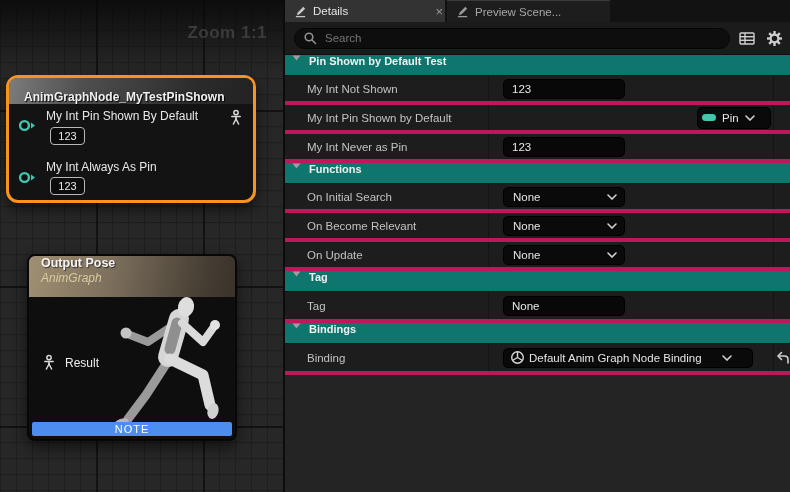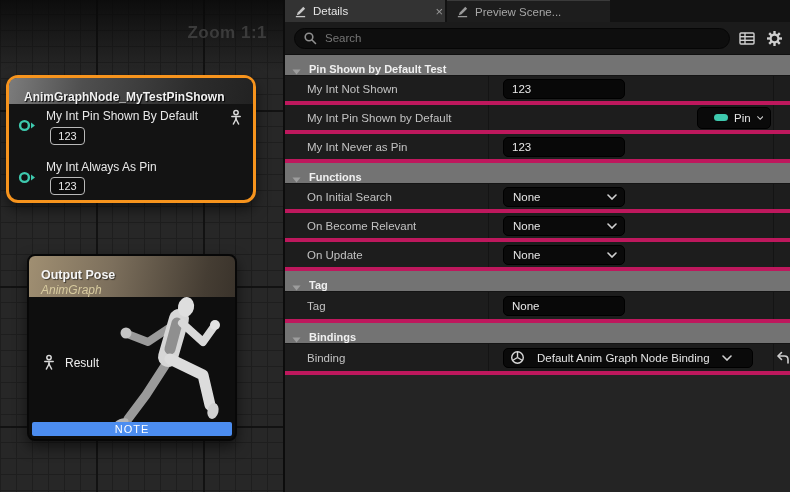--- a/index.html
+++ b/index.html
@@ -35,21 +35,21 @@
   .g-label{position:absolute;left:37px;font-size:12px;color:#e8e8e8;white-space:nowrap;}
   .g-valbox{position:absolute;left:41px;width:35px;height:18px;border:1px solid #b9b9b9;
     border-radius:4px;background:#0c0c0c;color:#e9e9e9;font-size:11px;
     display:flex;align-items:center;justify-content:center;}
   .pose-pin-out{position:absolute;right:9px;top:31px;}
 
   
   .node-output{position:absolute;left:27px;top:254px;width:210px;height:187px;
     border:2px solid #070707;border-radius:8px;background:#0e0e0e;
     box-shadow:0 6px 14px rgba(0,0,0,.55);}
-  .node-output .hdr{height:41px;border-radius:6px 6px 0 0;padding:12px 12px 0 12px;
+  .node-output .hdr{height:41px;border-radius:6px 6px 0 0;padding:0 12px 0 12px;
     background:linear-gradient(100deg,#a08f72 0%,#7c6f5c 40%,#453d33 85%,#3a332b 100%);}
   .node-output .hdr .t1{font-size:12.5px;font-weight:bold;color:#f5f5f5;text-shadow:1px 1px 1px rgba(0,0,0,.6);}
   .node-output .hdr .t2{font-size:12px;font-style:italic;color:#d8cb9f;margin-top:1px;}
   .result-row{position:absolute;left:12px;top:98px;display:flex;align-items:center;gap:8px;}
   .result-row .lbl{font-size:12px;color:#eee;text-align:right;}
   .note-bar{position:absolute;left:3px;right:3px;bottom:3px;height:14px;border-radius:2px;
     background:#4C8DF0;display:flex;align-items:center;justify-content:center;}
   .note-bar span{font-size:11px;color:#fff;letter-spacing:1px;}
   .mannequin{position:absolute;right:1px;top:39px;}
 
@@ -68,42 +68,42 @@
   .tab .close{color:#9a9a9a;font-size:13px;line-height:1;padding:0 2px;}
   .searchrow{height:33px;background:#1b1b1b;display:flex;align-items:center;
     padding:0 6px 0 9px;gap:7px;flex:0 0 auto;border-bottom:1px solid #101010;}
   .searchbox{flex:1;height:21px;border-radius:11px;background:#0e0e0e;border:1px solid #060606;
     display:flex;align-items:center;padding:0 8px;gap:6px;}
   .searchbox input{flex:1;background:transparent;border:none;outline:none;color:#d8d8d8;
     font-size:11.5px;font-family:inherit;}
   .searchbox input::placeholder{color:#767676;}
   .iconbtn{width:20px;height:20px;display:flex;align-items:center;justify-content:center;flex:0 0 auto;}
 
-  .sec-header{height:21px;background:#737373;border-bottom:1px solid #141414;
-    display:flex;align-items:flex-end;gap:8px;padding:0 0 0 7px;flex:0 0 auto;}
+  .sec-header{height:21px;background:#0f766e;border-bottom:1px solid #141414;
+    display:flex;align-items:flex-start;gap:8px;padding:0 0 0 7px;flex:0 0 auto;}
   .sec-header .t{font-size:11px;font-weight:bold;color:#f0f0f0;}
   .prop-row{height:29px;background:#1d1d1d;border-bottom:4px solid #be185d;
     display:flex;align-items:stretch;flex:0 0 auto;}
   .prop-row.tall{height:31px;}
   .cell-name{width:204px;border-right:1px solid #141414;display:flex;align-items:center;
     padding-left:22px;font-size:11.5px;color:#c2c2c2;}
   .cell-value{flex:1;border-right:1px solid #141414;display:flex;align-items:center;
     padding:0 2px 0 14px;}
   .cell-reset{width:16px;display:flex;align-items:center;justify-content:center;}
 
   .val-input{width:122px;height:20px;background:#080808;border:1px solid #000;
     border-radius:5px;color:#e8e8e8;font-size:11.5px;font-family:inherit;
     padding:0 8px;outline:none;}
   .dd{height:20px;background:#0a0a0a;border:1px solid #000;border-radius:5px;
     display:flex;align-items:center;color:#e4e4e4;font-size:11.5px;}
   .dd-none{width:122px;padding:0 7px 0 9px;}
   .dd-none .txt{flex:1;}
-  .dd-pin{width:74px;height:22px;margin-left:auto;padding:0 7px 0 16px;gap:6px;}
+  .dd-pin{width:74px;height:22px;margin-left:auto;padding:0 7px 0 4px;gap:6px;}
   .pin-capsule{width:14px;height:7px;border-radius:4px;background:#3EC9AE;flex:0 0 auto;}
-  .dd-binding{width:250px;padding:0 20px 0 6px;gap:12px;}
+  .dd-binding{width:250px;padding:0 20px 0 6px;gap:4px;}
   .dd-binding .txt{flex:1;white-space:nowrap;overflow:hidden;}
   .filler{flex:1;background:#242424;}
 
   svg{display:block;}
 </style>
 </head>
 <body>
 
 <div class="app">
 

